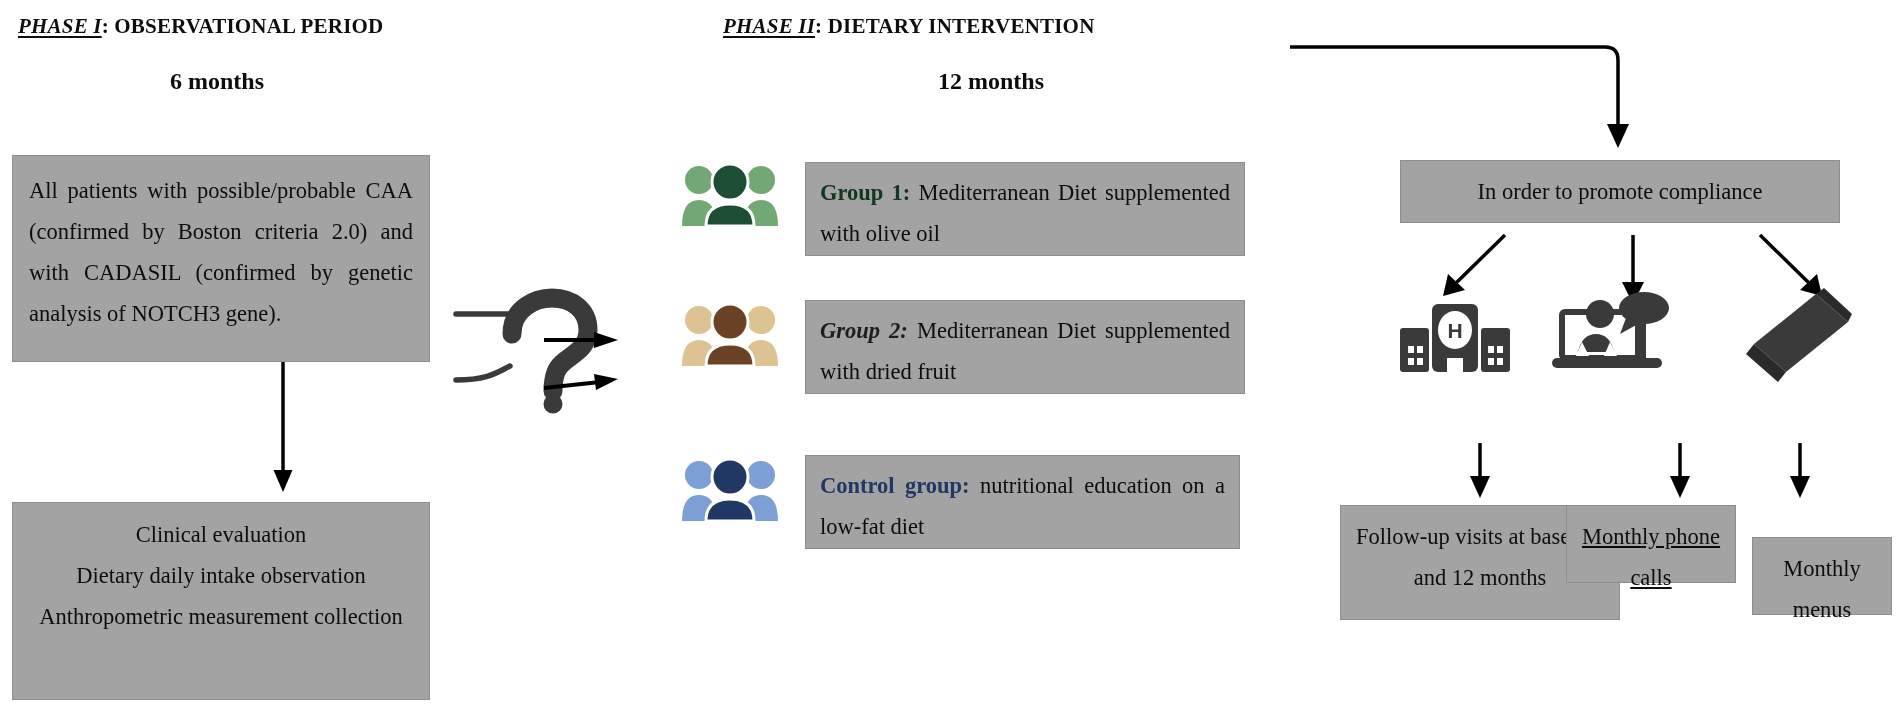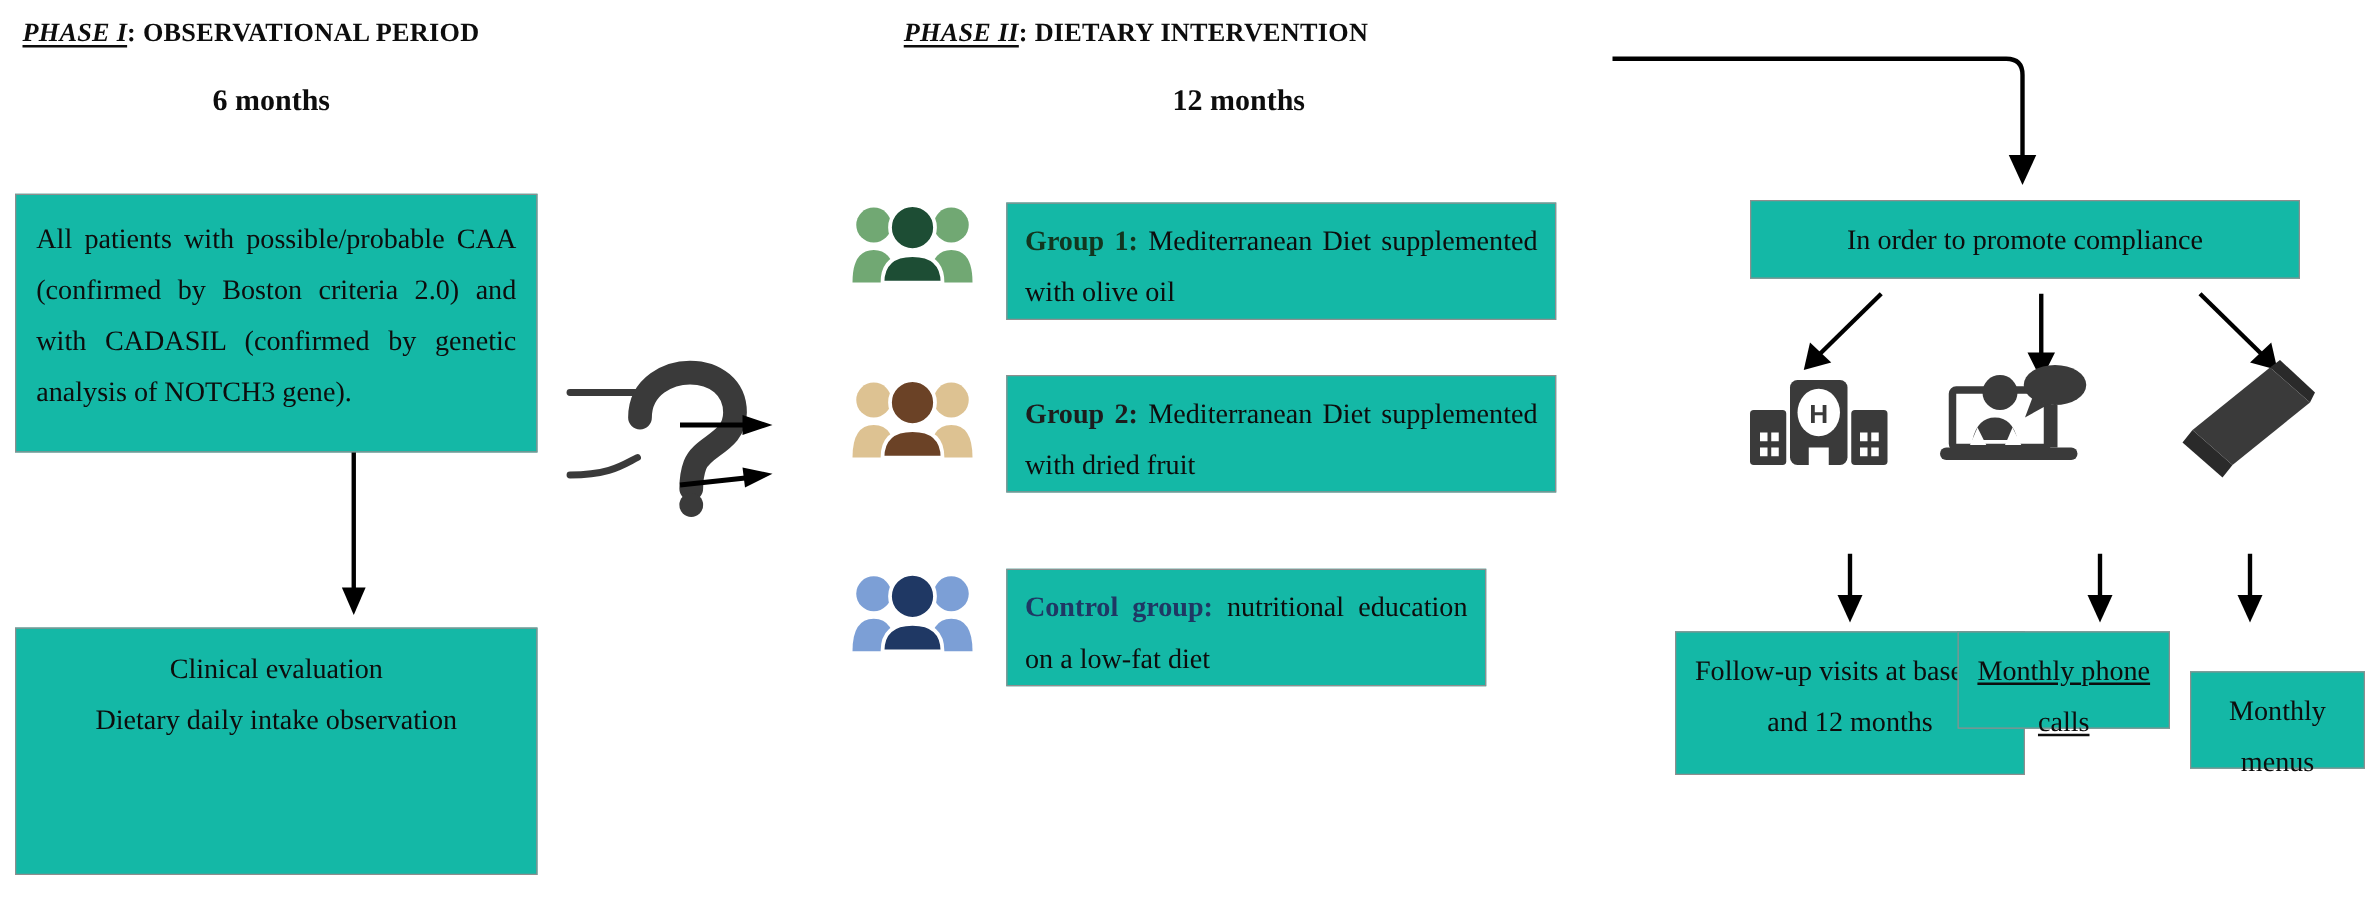--- a/index.html
+++ b/index.html
@@ -2,27 +2,27 @@
 <html><head>
 <meta charset="utf-8">
 <style>
   html,body{margin:0;padding:0;background:#fff;}
   body{width:1901px;height:719px;position:relative;overflow:hidden;
        font-family:"Liberation Serif","DejaVu Serif",serif;color:#0d0d0d;}
   .abs{position:absolute;}
   .hdr{font-weight:bold;font-size:21px;letter-spacing:.2px;white-space:nowrap;}
   .hdr .ph{font-style:italic;text-decoration:underline;text-underline-offset:3px;}
   .sub{font-weight:bold;font-size:24px;white-space:nowrap;}
-  .box{border:1px solid #8e8e8e;background:#14b8a6;box-sizing:border-box;}
+  .box{border:1px solid #8e8e8e;background:#a3a3a3;box-sizing:border-box;}
   .txt{font-size:22.5px;line-height:41px;}
   .just{text-align:justify;text-align-last:left;}
   .ctr{text-align:center;}
   .gl{font-weight:bold;}
   .g1{color:#12361f;}
-  .g2{color:#1d1d1d;}
+  .g2{color:#1d1d1d;font-style:italic;}
   .g3{color:#1f3864;}
   svg{display:block;overflow:visible;}
 </style>
 </head>
 <body>
 
 <div class="abs hdr" style="left:18px;top:14px;">
   <span class="ph">PHASE I</span><span>: OBSERVATIONAL PERIOD</span>
 </div>
 <div class="abs sub" style="left:170px;top:68px;">6 months</div>
@@ -32,20 +32,21 @@
 </div>
 
 <svg class="abs" style="left:262px;top:362px;" width="42" height="140">
   <line x1="21" y1="0" x2="21" y2="112" stroke="#000" stroke-width="3.5"></line>
   <polygon points="21,130 11.5,108 30.5,108" fill="#000"></polygon>
 </svg>
 
 <div class="abs box" style="left:12px;top:502px;width:418px;height:198px;padding-top:11px;">
   <div class="txt ctr">Clinical evaluation</div>
   <div class="txt ctr">Dietary daily intake observation</div>
+  <div class="txt ctr">Anthropometric measurement collection</div>
 </div>
 
 <div class="abs hdr" style="left:723px;top:14px;">
   <span class="ph">PHASE II</span><span>: DIETARY INTERVENTION</span>
 </div>
 <div class="abs sub" style="left:938px;top:68px;">12 months</div>
 
 <svg class="abs" style="left:1285px;top:20px;" width="360" height="130">
   <path d="M 5 27 L 320 27 Q 333 27 333 40 L 333 108" stroke="#000" stroke-width="3.5" fill="none"></path>
   <polygon points="333,128 322,104 344,104" fill="#000"></polygon>
@@ -94,21 +95,21 @@
 </div>
 
 <svg class="abs" style="left:682px;top:455px;" width="96" height="66">
   <circle cx="17" cy="20" r="14" fill="#7c9fd6"></circle>
     <path d="M 0 66 Q 0 40 17 40 Q 34 40 34 66 Z" fill="#7c9fd6"></path>
   <circle cx="79" cy="20" r="14" fill="#7c9fd6"></circle>
     <path d="M 62 66 Q 62 40 79 40 Q 96 40 96 66 Z" fill="#7c9fd6"></path>
   <circle cx="48" cy="22" r="18" fill="#1f3864" stroke="#fff" stroke-width="3"></circle>
   <path d="M 24 66 Q 24 44 48 44 Q 72 44 72 66 Z" fill="#1f3864" stroke="#fff" stroke-width="3"></path>
 </svg>
-<div class="abs box txt just" style="left:805px;top:455px;width:384px;height:94px;padding:9px 14px 0 14px;">
+<div class="abs box txt just" style="left:805px;top:455px;width:435px;height:94px;padding:9px 14px 0 14px;">
   <span class="gl g3">Control group:</span>
   <span>nutritional education on a low-fat diet</span>
 </div>
 
 <div class="abs box txt ctr" style="left:1400px;top:160px;width:440px;height:63px;padding-top:10px;">
   <span>In order to promote compliance</span>
 </div>
 
 <svg class="abs" style="left:1410px;top:232px;" width="450" height="78">
   <g stroke="#000" stroke-width="3.5" fill="none">

